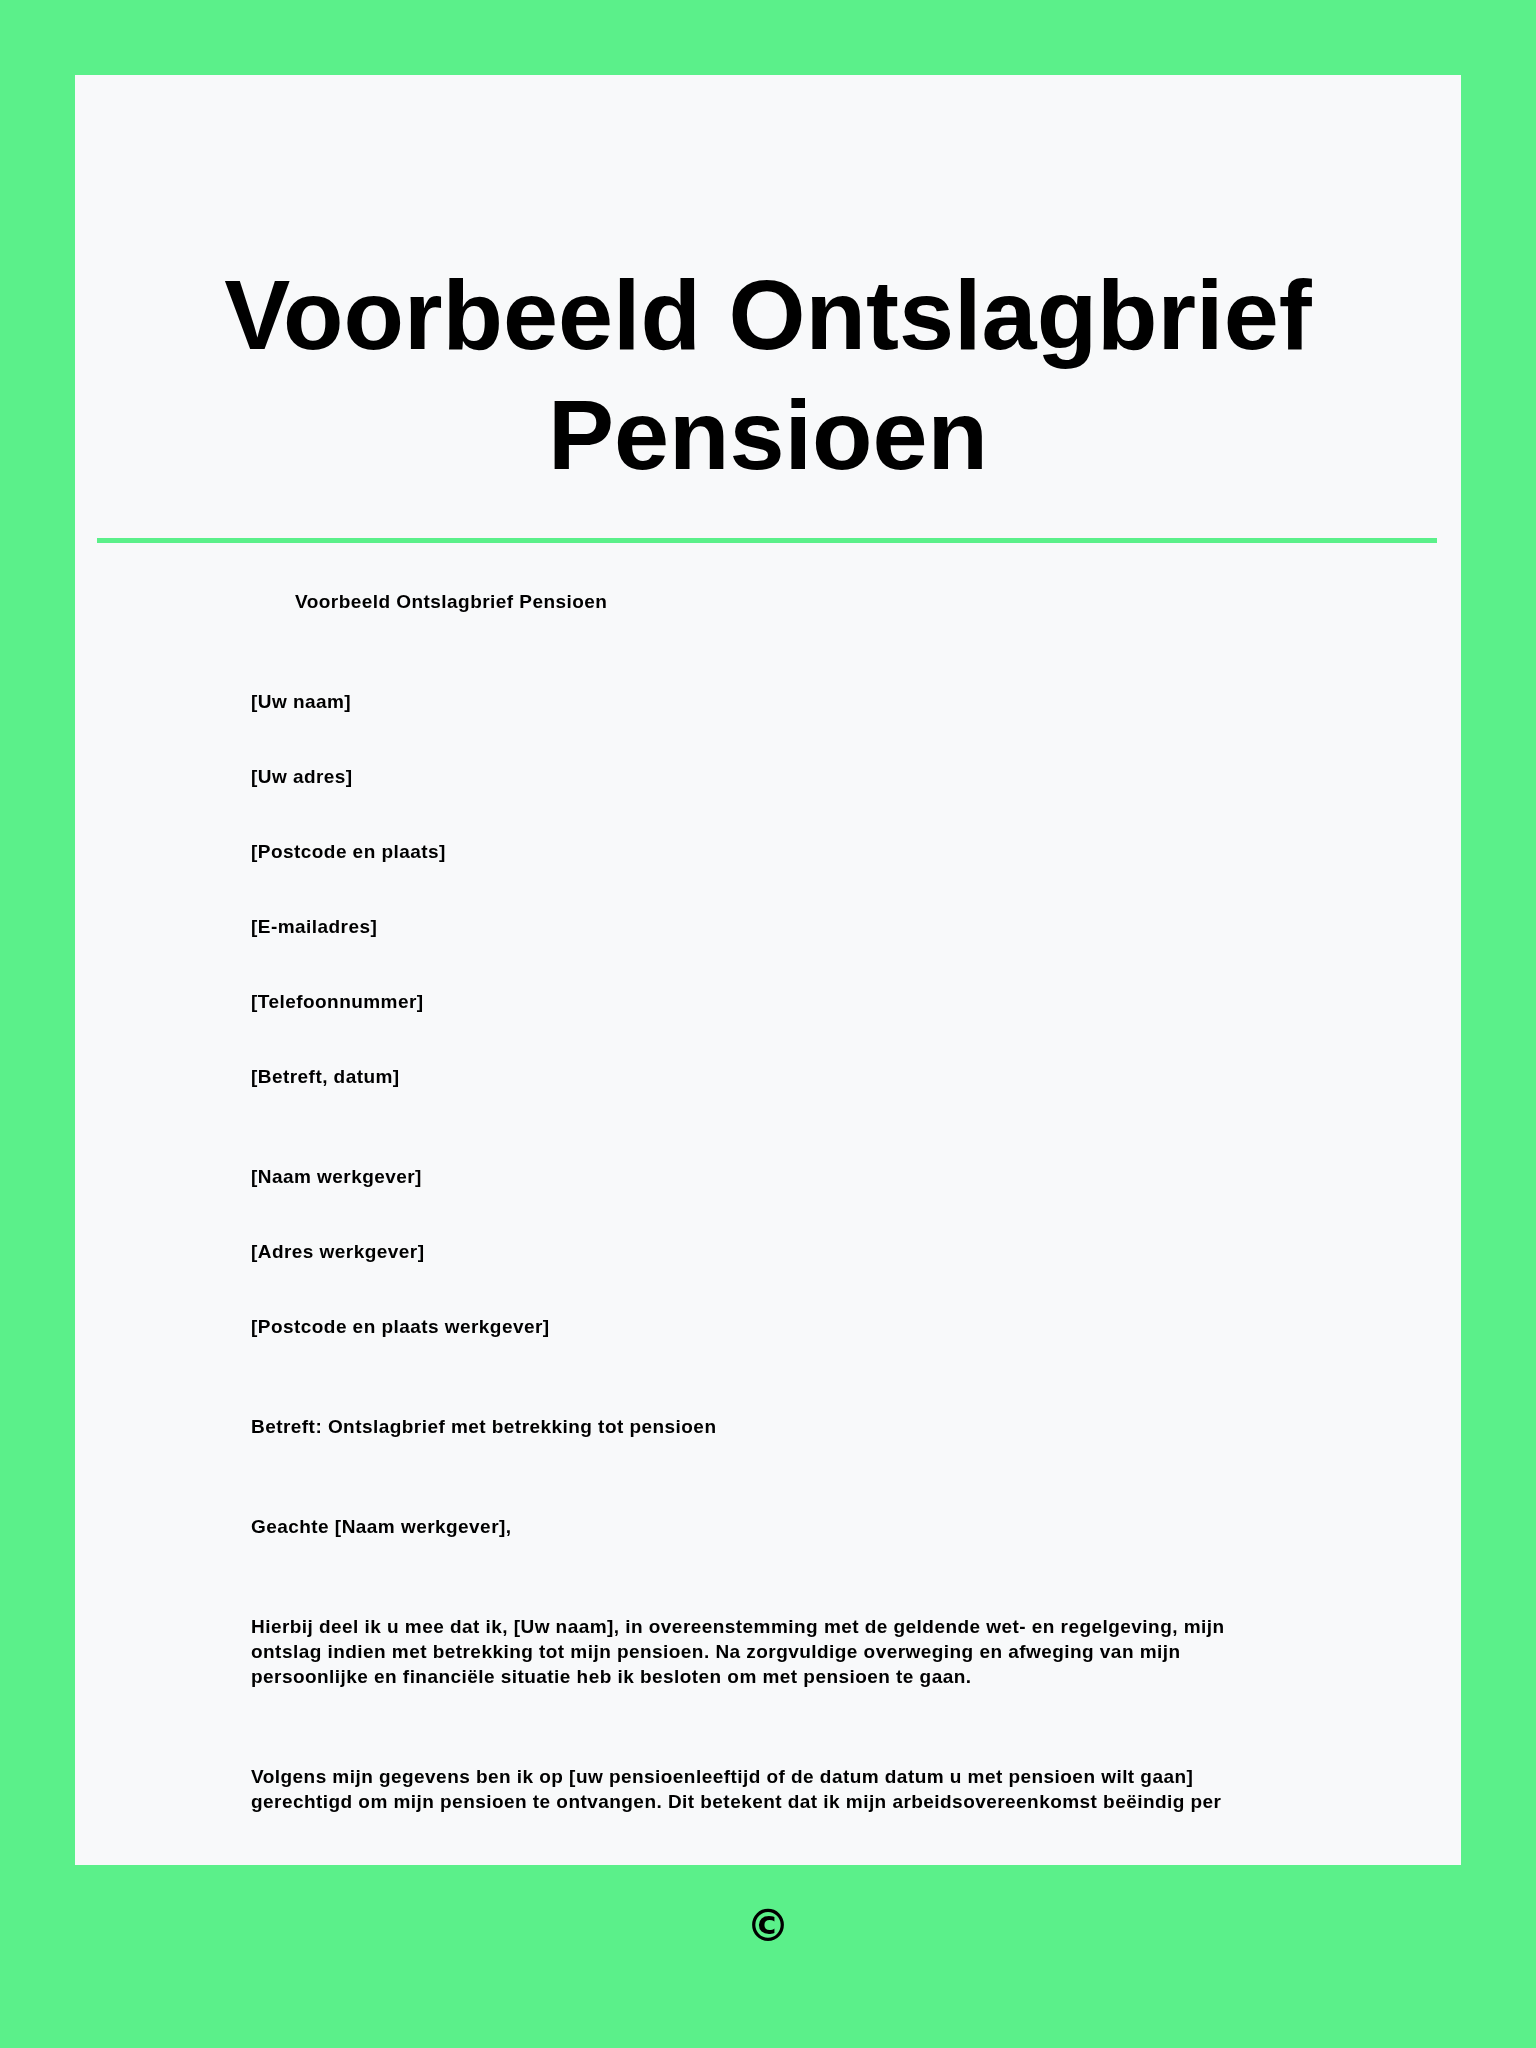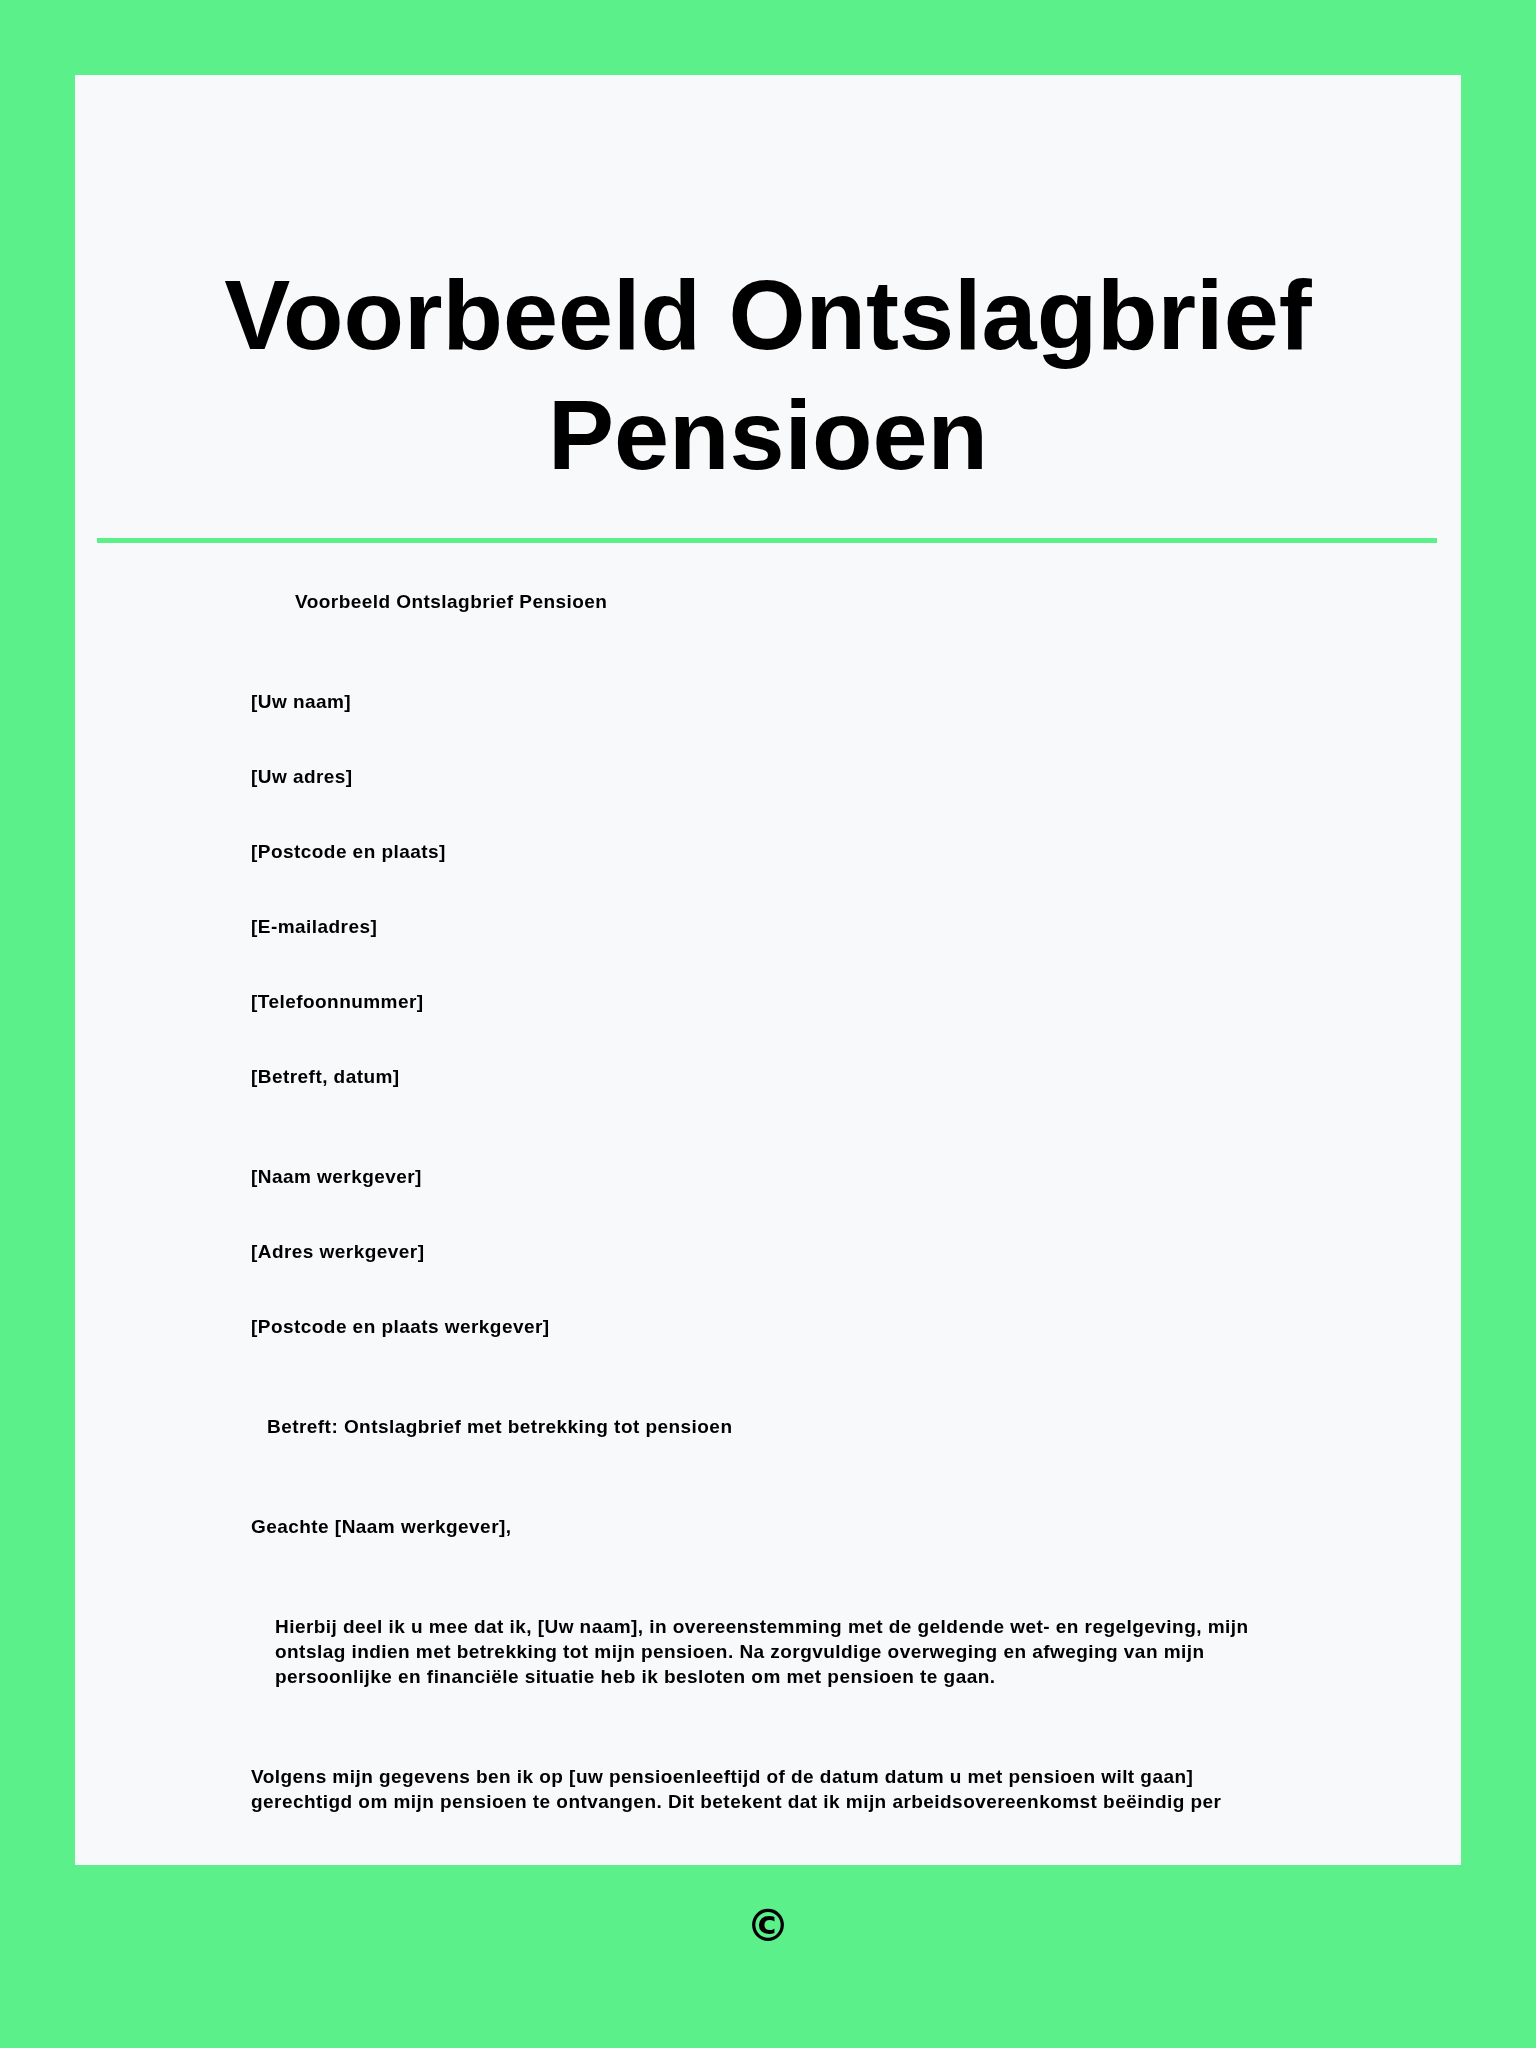--- a/index.html
+++ b/index.html
@@ -103,25 +103,25 @@
   <p class="line" style="top:689px;">[Uw adres]</p>
   <p class="line" style="top:764px;">[Postcode en plaats]</p>
   <p class="line" style="top:839px;">[E-mailadres]</p>
   <p class="line" style="top:914px;">[Telefoonnummer]</p>
   <p class="line" style="top:989px;">[Betreft, datum]</p>
 
   <p class="line" style="top:1089px;">[Naam werkgever]</p>
   <p class="line" style="top:1164px;">[Adres werkgever]</p>
   <p class="line" style="top:1239px;">[Postcode en plaats werkgever]</p>
 
-  <p class="line" style="top:1339px;margin-left:16px;">Betreft: Ontslagbrief met betrekking tot pensioen</p>
+  <p class="line" style="top:1339px;">Betreft: Ontslagbrief met betrekking tot pensioen</p>
 
   <p class="line" style="top:1439px;">Geachte [Naam werkgever],</p>
 
-  <div class="para" style="top:1539px;margin-left:24px;">
+  <div class="para" style="top:1539px;">
     <span>Hierbij deel ik u mee dat ik, [Uw naam], in overeenstemming met de geldende wet- en regelgeving, mijn</span>
     <span>ontslag indien met betrekking tot mijn pensioen. Na zorgvuldige overweging en afweging van mijn</span>
     <span>persoonlijke en financiële situatie heb ik besloten om met pensioen te gaan.</span>
   </div>
 
   <div class="para" style="top:1689px;">
     <span>Volgens mijn gegevens ben ik op [uw pensioenleeftijd of de datum datum u met pensioen wilt gaan]</span>
     <span>gerechtigd om mijn pensioen te ontvangen. Dit betekent dat ik mijn arbeidsovereenkomst beëindig per</span>
   </div>
 

